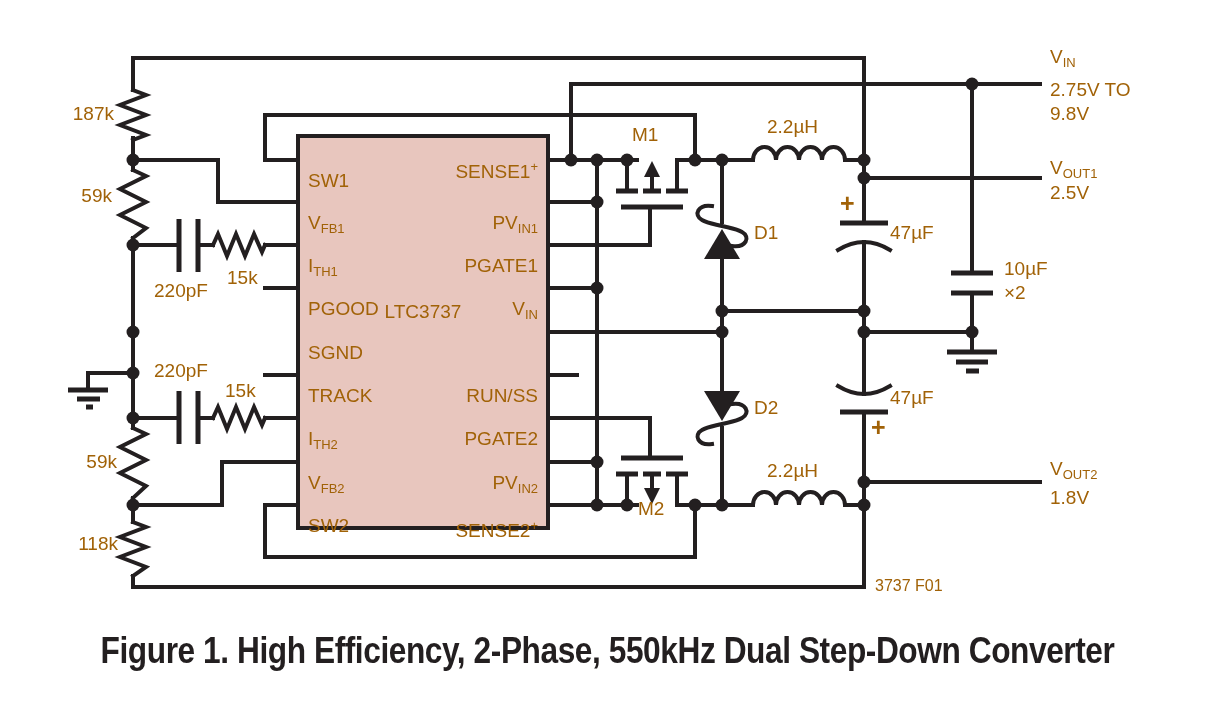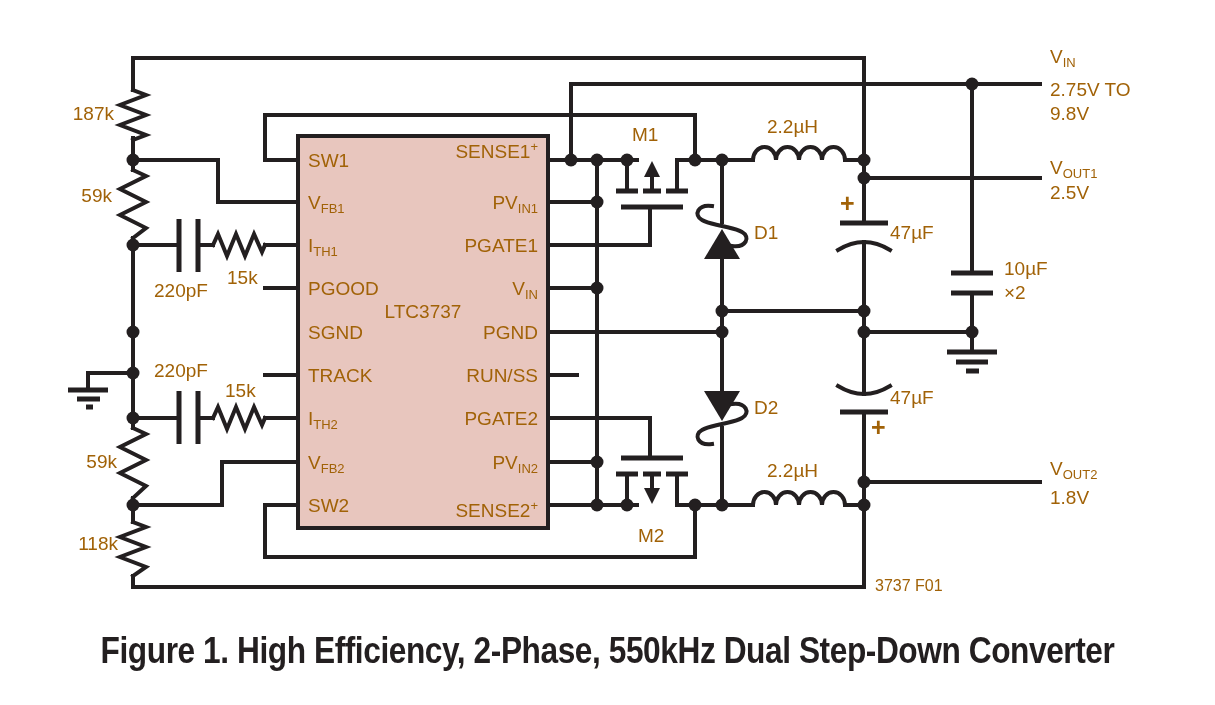--- a/index.html
+++ b/index.html
@@ -5,21 +5,21 @@
   html,body{margin:0;padding:0;background:#ffffff;}
   #canvas{
     position:relative;width:1215px;height:705px;background:#ffffff;
     font-family:"Liberation Sans",sans-serif;color:#231f20;overflow:hidden;
   }
   #schem{position:absolute;left:0;top:0;}
   .lbl{
     position:absolute;font-size:19px;line-height:21px;white-space:nowrap;
     color:#a16207;letter-spacing:0px;
   }
-  .pin{font-size:19px;}
+  .pin{font-size:19px;margin-top:20px;}
   .ralign{text-align:right;}
   .sub{font-size:13px;vertical-align:-4px;}
   .sup{font-size:13px;vertical-align:7px;}
   .plus{font-size:25px;font-weight:bold;line-height:22px;}
   .tiny{font-size:16px;}
   #caption{
     position:absolute;left:0;top:630px;width:1215px;text-align:center;
     font-size:36px;font-weight:bold;letter-spacing:-0.5px;
     transform:scaleX(0.88);transform-origin:50% 50%;white-space:nowrap;
   }
@@ -174,38 +174,37 @@
   <div class="lbl pin" style="left:308px;top:322px"><span>SGND</span><span class="sub"></span></div>
   <div class="lbl pin" style="left:308px;top:365px"><span>TRACK</span><span class="sub"></span></div>
   <div class="lbl pin" style="left:308px;top:408px"><span>I</span><span class="sub">TH2</span></div>
   <div class="lbl pin" style="left:308px;top:452px"><span>V</span><span class="sub">FB2</span></div>
   <div class="lbl pin" style="left:308px;top:495px"><span>SW2</span><span class="sub"></span></div>
 
   <div class="lbl pin ralign" style="left:398px;top:136px;width:140px"><span>SENSE1</span><span class="sup">+</span></div>
   <div class="lbl pin ralign" style="left:398px;top:192px;width:140px"><span>PV</span><span class="sub">IN1</span></div>
   <div class="lbl pin ralign" style="left:398px;top:235px;width:140px"><span>PGATE1</span><span class="sub"></span></div>
   <div class="lbl pin ralign" style="left:398px;top:278px;width:140px"><span>V</span><span class="sub">IN</span></div>
-  <div class="lbl pin ralign" style="left:398px;top:322px;width:140px"><span>PGND</span><span class="sub"></span></div>
   <div class="lbl pin ralign" style="left:398px;top:365px;width:140px"><span>RUN/SS</span><span class="sub"></span></div>
   <div class="lbl pin ralign" style="left:398px;top:408px;width:140px"><span>PGATE2</span><span class="sub"></span></div>
   <div class="lbl pin ralign" style="left:398px;top:452px;width:140px"><span>PV</span><span class="sub">IN2</span></div>
   <div class="lbl pin ralign" style="left:398px;top:495px;width:140px"><span>SENSE2</span><span class="sup">+</span></div>
 
   <div class="lbl" style="left:348px;top:301px;width:150px;text-align:center">LTC3737</div>
 
   <div class="lbl ralign" style="left:44px;top:103px;width:70px">187k</div>
   <div class="lbl ralign" style="left:42px;top:185px;width:70px">59k</div>
   <div class="lbl" style="left:154px;top:280px">220pF</div>
   <div class="lbl" style="left:227px;top:267px">15k</div>
   <div class="lbl" style="left:154px;top:360px">220pF</div>
   <div class="lbl" style="left:225px;top:380px">15k</div>
   <div class="lbl ralign" style="left:47px;top:451px;width:70px">59k</div>
   <div class="lbl ralign" style="left:48px;top:533px;width:70px">118k</div>
   <div class="lbl" style="left:632px;top:124px">M1</div>
-  <div class="lbl" style="left:638px;top:525px">M2</div>
+  <div class="lbl" style="left:638px;top:498px">M2</div>
   <div class="lbl" style="left:754px;top:222px">D1</div>
   <div class="lbl" style="left:754px;top:397px">D2</div>
   <div class="lbl" style="left:767px;top:116px">2.2µH</div>
   <div class="lbl" style="left:767px;top:460px">2.2µH</div>
   <div class="lbl plus" style="left:840px;top:192px">+</div>
   <div class="lbl" style="left:890px;top:222px">47µF</div>
   <div class="lbl plus" style="left:871px;top:416px">+</div>
   <div class="lbl" style="left:890px;top:387px">47µF</div>
   <div class="lbl" style="left:1004px;top:258px">10µF</div>
   <div class="lbl" style="left:1004px;top:282px">×2</div>

